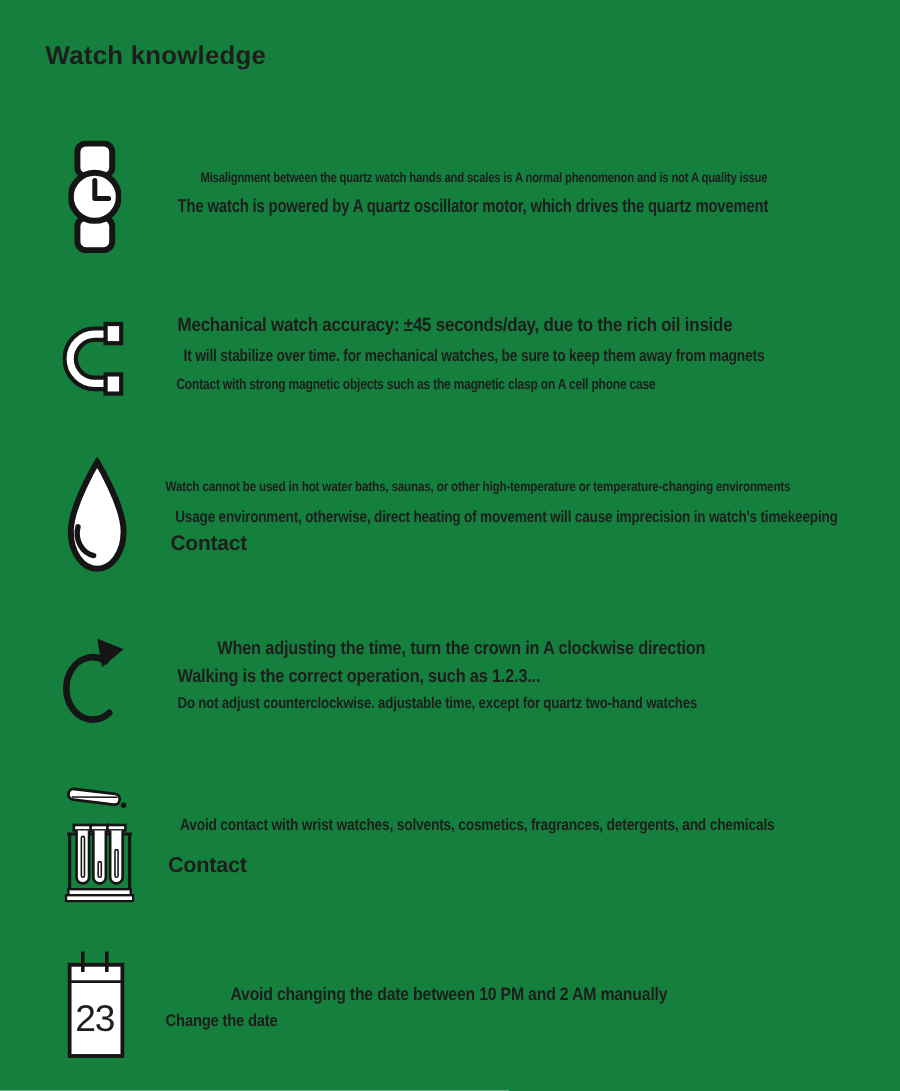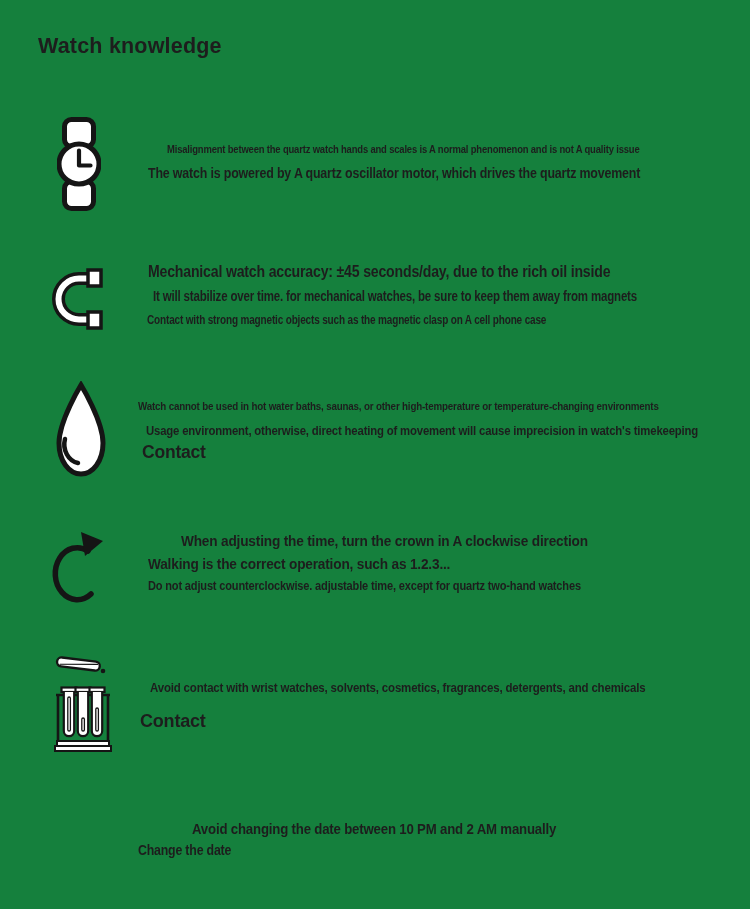--- a/index.html
+++ b/index.html
@@ -87,16 +87,25 @@
       <g transform="rotate(7 4 10)">
         <rect x="3" y="5" width="43" height="9" rx="4.5" fill="#fff" stroke="#151515" stroke-width="2.4"></rect>
         <line x1="6" y1="12" x2="44" y2="7.5" stroke="#151515" stroke-width="1.2"></line>
       </g>
       <circle cx="49" cy="19" r="2.3" fill="#151515"></circle>
     </svg>
   </div>
   <div class="ln" style="left:150px;top:681px;font-size:13.5px;transform:scaleX(0.85);">Avoid contact with wrist watches, solvents, cosmetics, fragrances, detergents, and chemicals</div>
   <div class="ln" style="left:140px;top:712px;font-size:18px;">Contact</div>
 
+  <div class="icon" style="left:56px;top:791px;">
+    <svg width="48" height="92" viewBox="0 0 48 92">
+      <rect x="2" y="13" width="44" height="76" fill="#fff" stroke="#151515" stroke-width="3.2"></rect>
+      <line x1="2" y1="27" x2="46" y2="27" stroke="#151515" stroke-width="2.4"></line>
+      <line x1="13" y1="2" x2="13" y2="19" stroke="#151515" stroke-width="3"></line>
+      <line x1="33" y1="2" x2="33" y2="19" stroke="#151515" stroke-width="3"></line>
+      <text x="23" y="68" text-anchor="middle" font-size="31" letter-spacing="-1" fill="#1d1d1d">23</text>
+    </svg>
+  </div>
   <div class="ln" style="left:192px;top:821px;font-size:15px;transform:scaleX(0.88);">Avoid changing the date between 10 PM and 2 AM manually</div>
   <div class="ln" style="left:138px;top:843px;font-size:14px;transform:scaleX(0.88);">Change the date</div>
 
 </div>
 
 </body></html>

